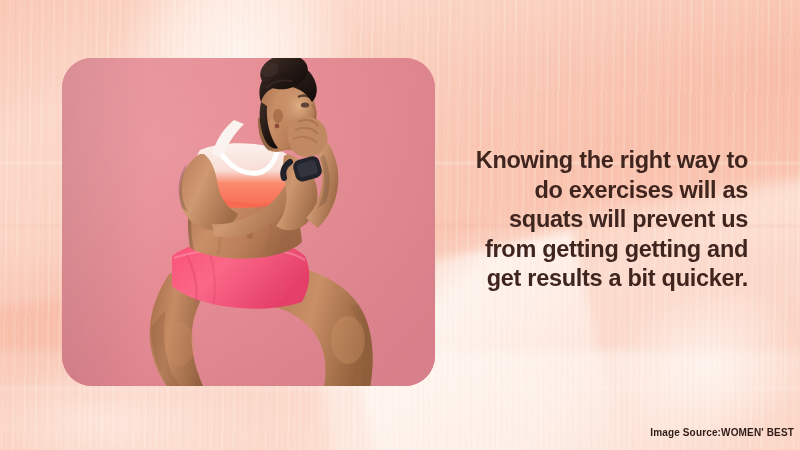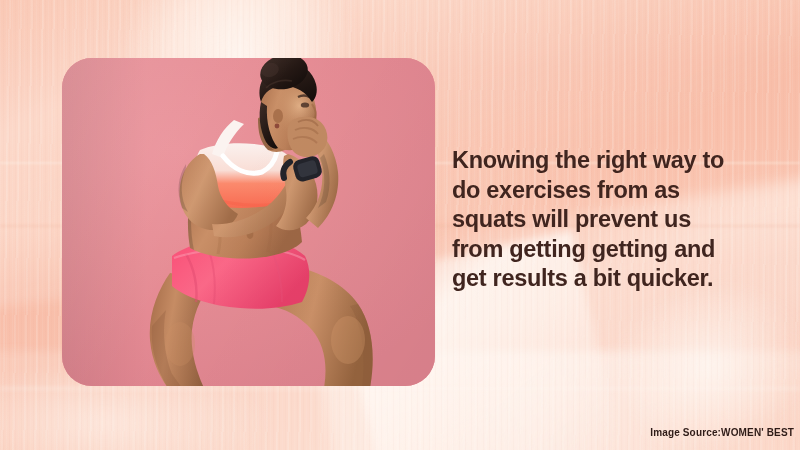--- a/index.html
+++ b/index.html
@@ -188,21 +188,21 @@
     inset: 0;
   }
   .figure-wrap svg { display: block; width: 100%; height: 100%; }
 
   
   .quote-block {
     position: absolute;
     left: 452px;
     top: 146px;
     width: 296px;
-    text-align: left;
+    text-align: right;
   }
   .quote-line {
     font-family: "Liberation Sans", sans-serif;
     font-weight: bold;
     font-size: 23.5px;
     line-height: 29.5px;
     letter-spacing: -0.3px;
     color: #40251f;
     white-space: nowrap;
   }
@@ -435,21 +435,21 @@
 
         <rect x="0" y="0" width="86" height="328" fill="url(#shadeSoft)" opacity="0.35"></rect>
       </svg>
     </div>
 
     <div class="photo-bg-sheen"></div>
   </div>
 
   <div class="quote-block">
     <div class="quote-line">Knowing the right way to</div>
-    <div class="quote-line">do exercises from as</div>
+    <div class="quote-line">do exercises will as</div>
     <div class="quote-line">squats will prevent us</div>
     <div class="quote-line">from getting getting and</div>
     <div class="quote-line">get results a bit quicker.</div>
   </div>
 
   <div class="source-caption">Image Source:WOMEN' BEST</div>
 
 </div>
 
 </body></html>

